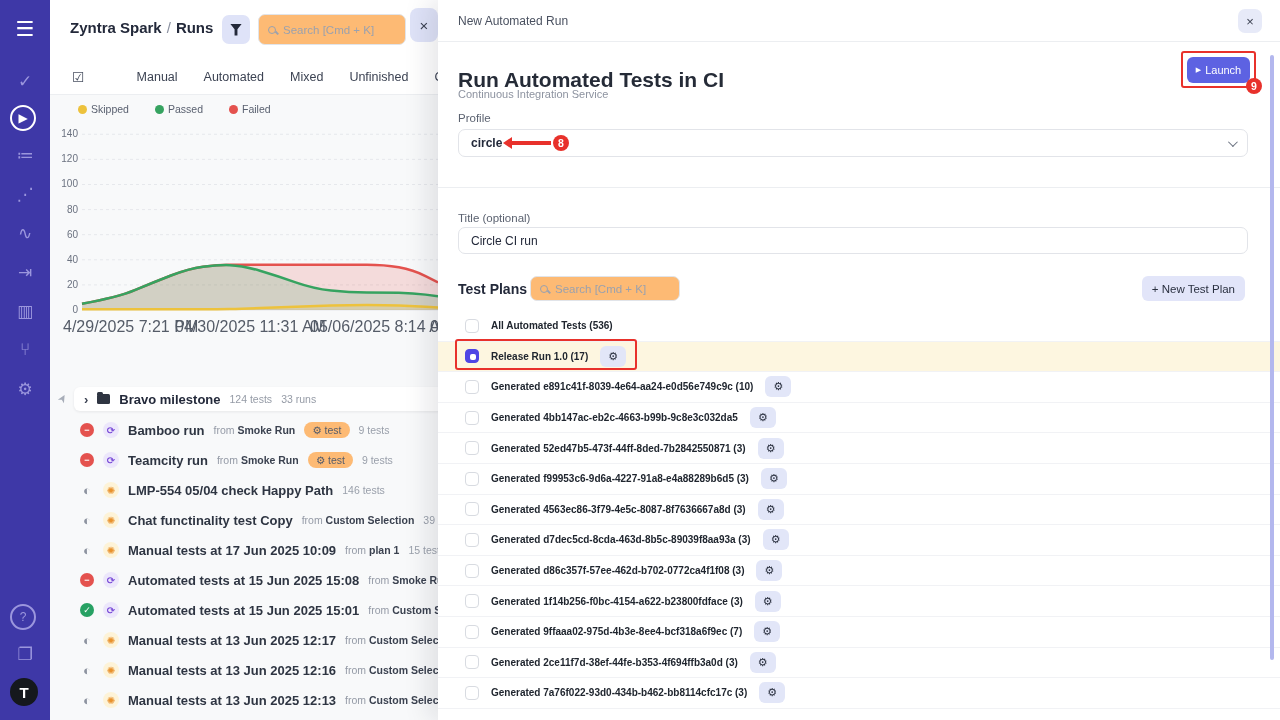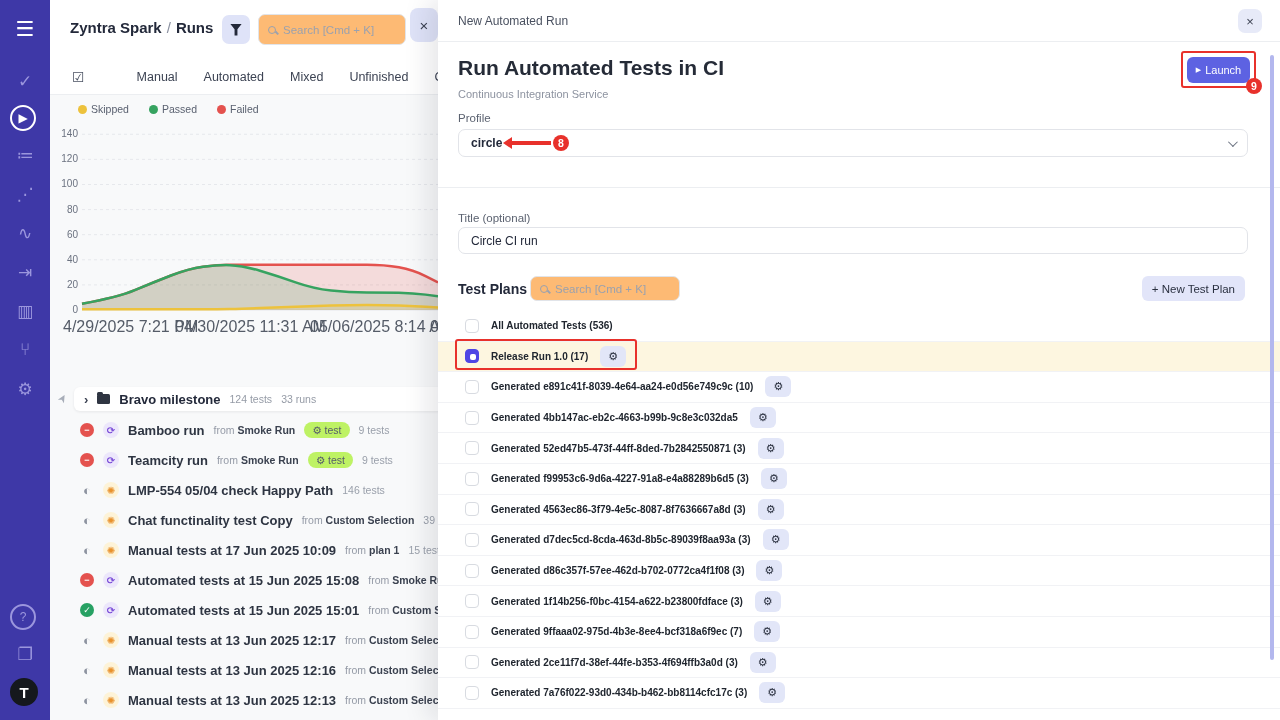--- a/index.html
+++ b/index.html
@@ -38,21 +38,21 @@
   .search-box input::placeholder { color:#9aa1ae; }
   .panel-close { position:absolute; left:360px; top:8px; width:28px; height:34px; background:#dfe3f8;
     border-radius:8px; color:#3c4252; font-size:15px; display:flex; align-items:center;
     justify-content:center; cursor:pointer; }
   .tabs { position:absolute; left:0; top:60px; width:100%; height:35px; background:#fff;
     border-bottom:1px solid #eceef1; display:flex; align-items:center; padding-left:22px; gap:26px; }
   .tab-select { color:#4b5263; font-size:14px; cursor:pointer; }
   .tab { font-size:12.5px; color:#3c4353; cursor:pointer; }
 
   
-  .legend { position:absolute; left:28px; top:103px; display:flex; gap:20px; }
+  .legend { position:absolute; left:28px; top:103px; display:flex; gap:26px; }
   .legend-item { display:flex; align-items:center; gap:4px; font-size:10.5px; color:#5a6170; }
   .dot { width:9px; height:9px; border-radius:50%; }
   .chart-wrap { position:absolute; left:32px; top:128px; width:356px; height:182px; }
   .ytick { position:absolute; left:-28px; width:24px; text-align:right; font-size:10px; color:#6b7280; }
   .xlabels { position:absolute; top:190px; left:0; width:100%; }
   .xlabel { position:absolute; font-size:16px; color:#555c68; white-space:nowrap; }
 
   
   .pin-icon { position:absolute; left:8px; top:392px; color:#a7adb8; font-size:11px;
     transform:rotate(-60deg); }
@@ -73,33 +73,33 @@
   .st.failed { background:#e4524e; }
   .st.passed { background:#27a163; }
   .st.progress { background:transparent; color:#8d93a0; font-size:13px; }
   .kind { width:16px; height:16px; border-radius:50%; flex:none; display:flex; align-items:center;
     justify-content:center; font-size:10px; }
   .kind.automated { background:#ece7fb; color:#7c4fd8; font-weight:700; }
   .kind.manual { background:#fdf3d8; color:#e8912c; }
   .run-title { font-size:13px; font-weight:600; color:#2e3542; }
   .run-from { font-size:10.5px; color:#949aa6; }
   .run-from b { color:#3b4250; font-size:10.5px; }
-  .test-badge { background:#bef264; border-radius:10px; padding:2px 8px; font-size:10.5px;
+  .test-badge { background:#fdba74; border-radius:10px; padding:2px 8px; font-size:10.5px;
     color:#565d6b; display:flex; align-items:center; gap:3px; flex:none; }
   .run-count { font-size:10.5px; color:#9aa0ab; }
 
   
   .drawer { position:absolute; left:438px; top:0; width:842px; height:720px; background:#fff;
     box-shadow:-10px 0 24px rgba(20,24,40,.10); z-index:10; }
   .drawer-top { height:42px; border-bottom:1px solid #eceef1; position:relative; }
   .drawer-top-title { position:absolute; left:20px; top:14px; font-size:12px; color:#4a5160; }
   .drawer-close { position:absolute; right:18px; top:9px; width:24px; height:24px; background:#e7eaf8;
     border-radius:7px; color:#3c4252; font-size:13px; display:flex; align-items:center;
     justify-content:center; cursor:pointer; }
-  .d-title { position:absolute; left:20px; top:56px; font-size:21px; font-weight:700; color:#252b37; }
+  .d-title { position:absolute; left:20px; top:68px; font-size:21px; font-weight:700; color:#252b37; }
   .d-sub { position:absolute; left:20px; top:88px; font-size:11px; color:#8d93a0; }
   .launch-btn { position:absolute; left:749px; top:57px; width:63px; height:26px; background:#5d62e2;
     color:#fff; border:none; border-radius:6px; font-size:11px; font-family:inherit; cursor:pointer;
     display:flex; align-items:center; justify-content:center; gap:4px; }
   .launch-btn .play { font-size:7px; }
   .field-label { position:absolute; left:20px; font-size:11.5px; color:#5b6270; }
   .select-box { position:absolute; left:20px; top:129px; width:790px; height:28px;
     border:1px solid #e2e4e9; border-radius:7px; display:flex; align-items:center;
     padding:0 12px; cursor:pointer; background:#fff; }
   .select-value { font-size:12px; color:#23293a; font-weight:600; }

